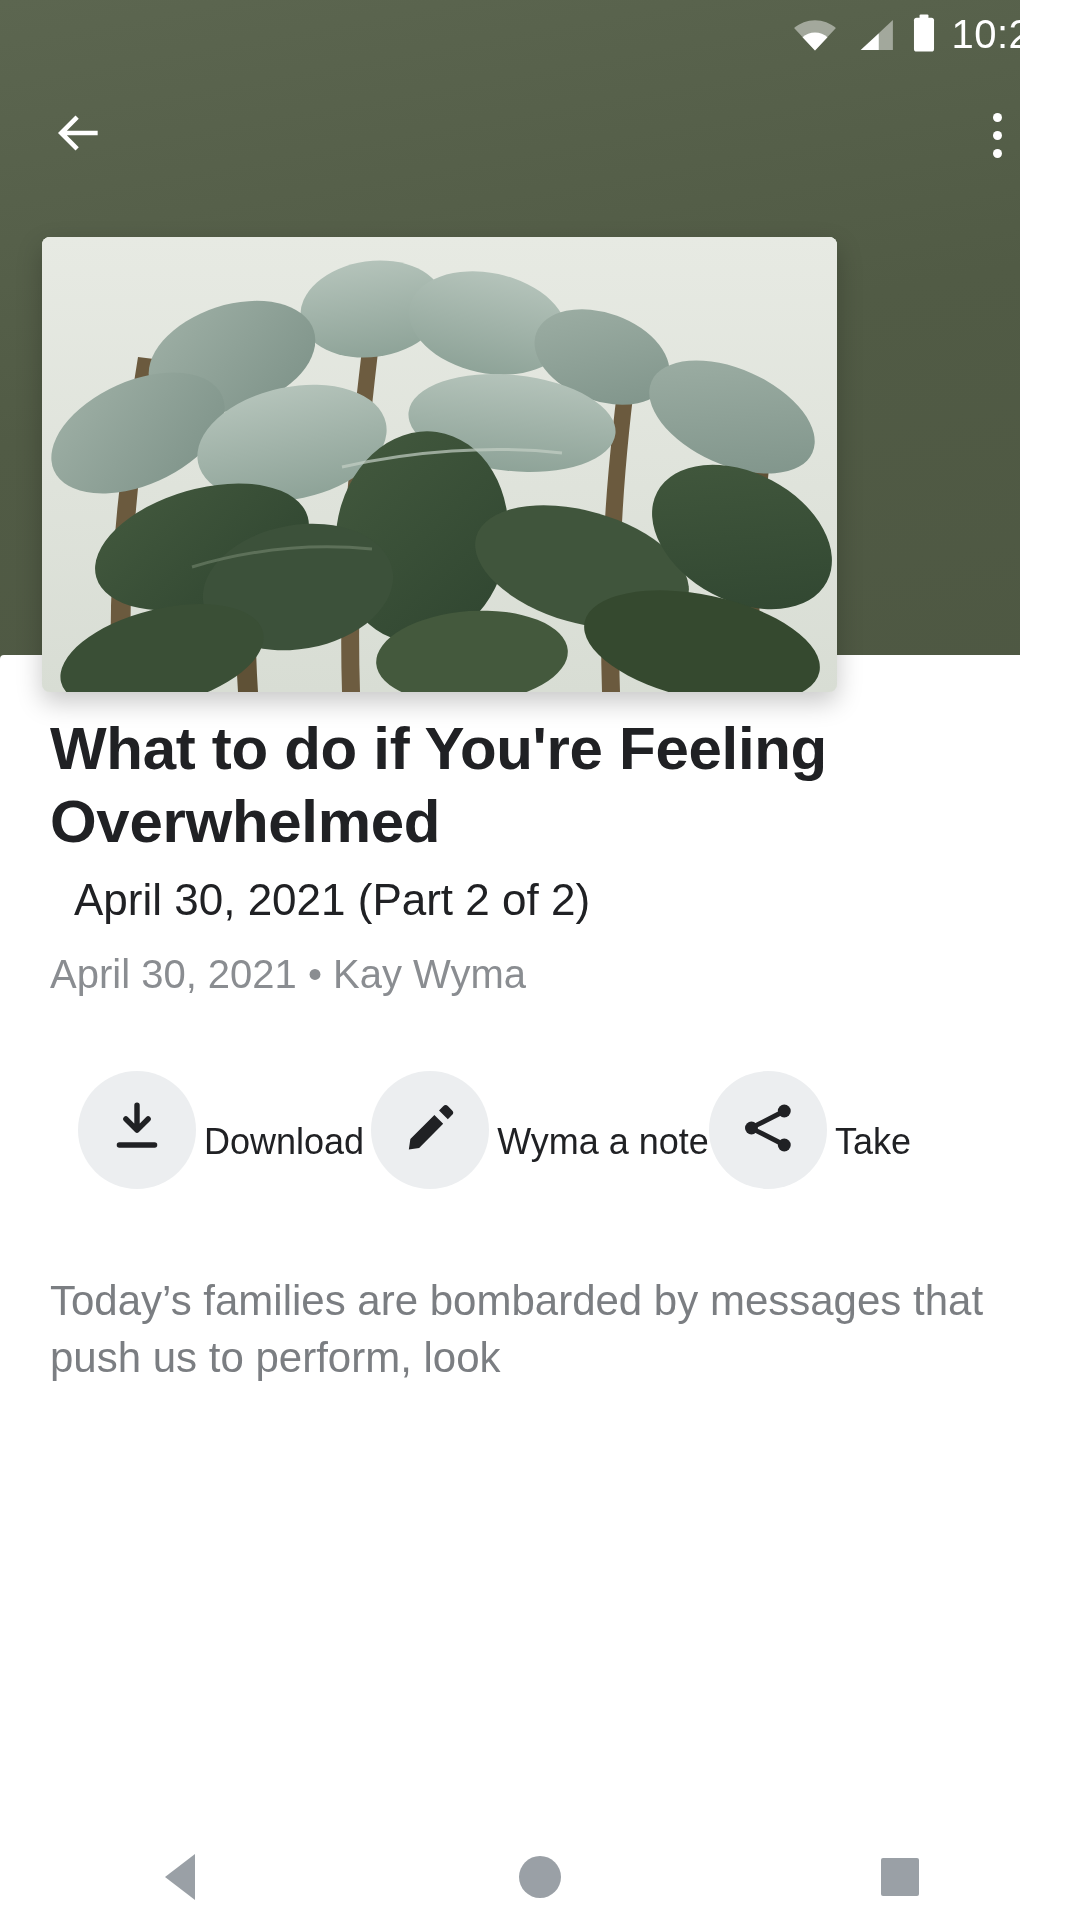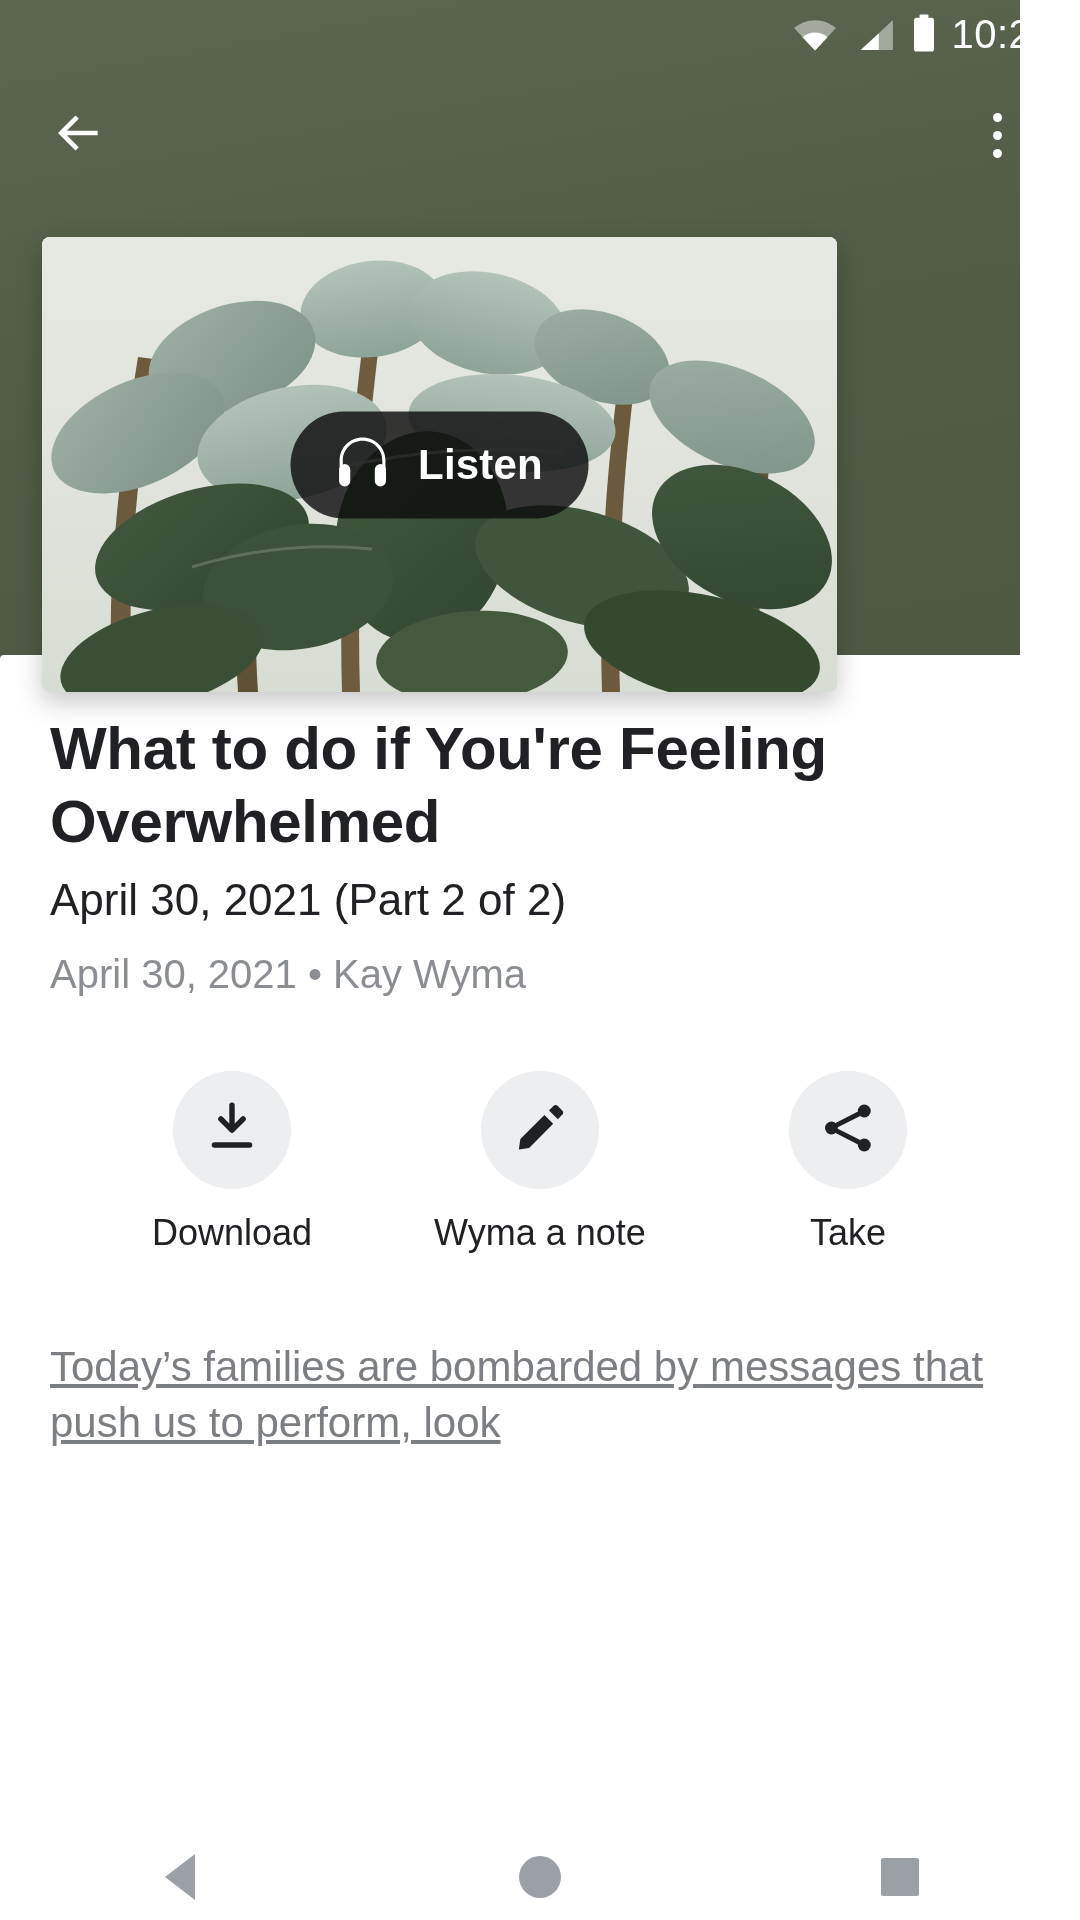--- a/index.html
+++ b/index.html
@@ -101,52 +101,52 @@
     padding:0 50px;
     font-size:60px; font-weight:700; line-height:1.22;
     color:#202124; letter-spacing:-0.3px;
     font-family:"Liberation Sans", sans-serif;
     font-stretch:condensed;
   }
   .article-subtitle {
     padding:14px 50px 0 50px;
     font-size:44px; font-weight:400; line-height:1.25;
     color:#202124;
+    margin-left:24px;
   }
   .article-byline {
     padding:22px 22px 0 50px;
     font-size:40px; font-weight:400; line-height:1.25;
     color:#8a8d91;
   }
 
   
   .actions {
     margin-top:72px;
     display:flex; align-items:flex-start;
     padding:0 78px;
   }
-  .action { flex:1; display:flex; flex-direction:column; align-items:center; cursor:pointer; }
+  .action { flex:1; display:flex; flex-direction:row; align-items:center; cursor:pointer;gap:8px; }
   .action-circle {
     width:118px; height:118px; border-radius:50%;
     background:#eceef0;
     display:flex; align-items:center; justify-content:center;
   }
   .action-label {
     margin-top:22px;
     font-size:36px; color:#202124; line-height:1.2;
     white-space:nowrap;
   }
 
   
   .body-text {
     margin-top:84px;
     padding:0 50px;
     font-size:42px; line-height:1.35;
     color:#7b7e82;
-    text-decoration:underline;
   }
   .body-text p { margin:0; }
 
   
   .nav-bar {
     position:absolute; bottom:0; left:0;
     width:1080px; height:86px;
     background:#ffffff;
     display:flex; align-items:center; justify-content:space-around;
     z-index:30;
@@ -255,30 +255,20 @@
         <ellipse cx="700" cy="300" rx="96" ry="64" fill="url(#leafB)" transform="rotate(28 700 300)"></ellipse>
         <ellipse cx="660" cy="410" rx="120" ry="52" fill="#35492f" transform="rotate(12 660 410)"></ellipse>
         <ellipse cx="120" cy="420" rx="104" ry="48" fill="#3a4f36" transform="rotate(-14 120 420)"></ellipse>
         <ellipse cx="430" cy="420" rx="96" ry="46" fill="#44593d" transform="rotate(-4 430 420)"></ellipse>
 
         <path d="M300 230 C370 214 450 208 520 216" stroke="#c3cfc4" stroke-width="3" fill="none" opacity="0.7"></path>
         <path d="M150 330 C210 312 270 306 330 312" stroke="#7e8f78" stroke-width="3" fill="none" opacity="0.5"></path>
       </svg>
     </div>
 
-    <div class="listen-pill">
-      <span>
-        <svg width="64" height="64" viewBox="0 0 24 24">
-          <path d="M12 2.6C7.2 2.6 3.4 6.4 3.4 11.2v5.1c0 .4.3.7.7.7h.5v-5.8C4.6 7.1 7.9 3.8 12 3.8s7.4 3.3 7.4 7.4v5.8h.5c.4 0 .7-.3.7-.7v-5.1c0-4.8-3.8-8.6-8.6-8.6z" fill="#ffffff"></path>
-          <rect x="3.2" y="12.6" width="4.2" height="8.4" rx="2.1" fill="#ffffff"></rect>
-          <rect x="16.6" y="12.6" width="4.2" height="8.4" rx="2.1" fill="#ffffff"></rect>
-        </svg>
-      </span>
-      <span class="listen-label">Listen</span>
-    </div>
   </div>
 
   <div class="sheet"></div>
 
   <div class="content">
 
     <div class="article-title">What to do if You're Feeling Overwhelmed</div>
     <div class="article-subtitle">April 30, 2021 (Part 2 of 2)</div>
     <div class="article-byline">April 30, 2021 • Kay Wyma</div>
 

